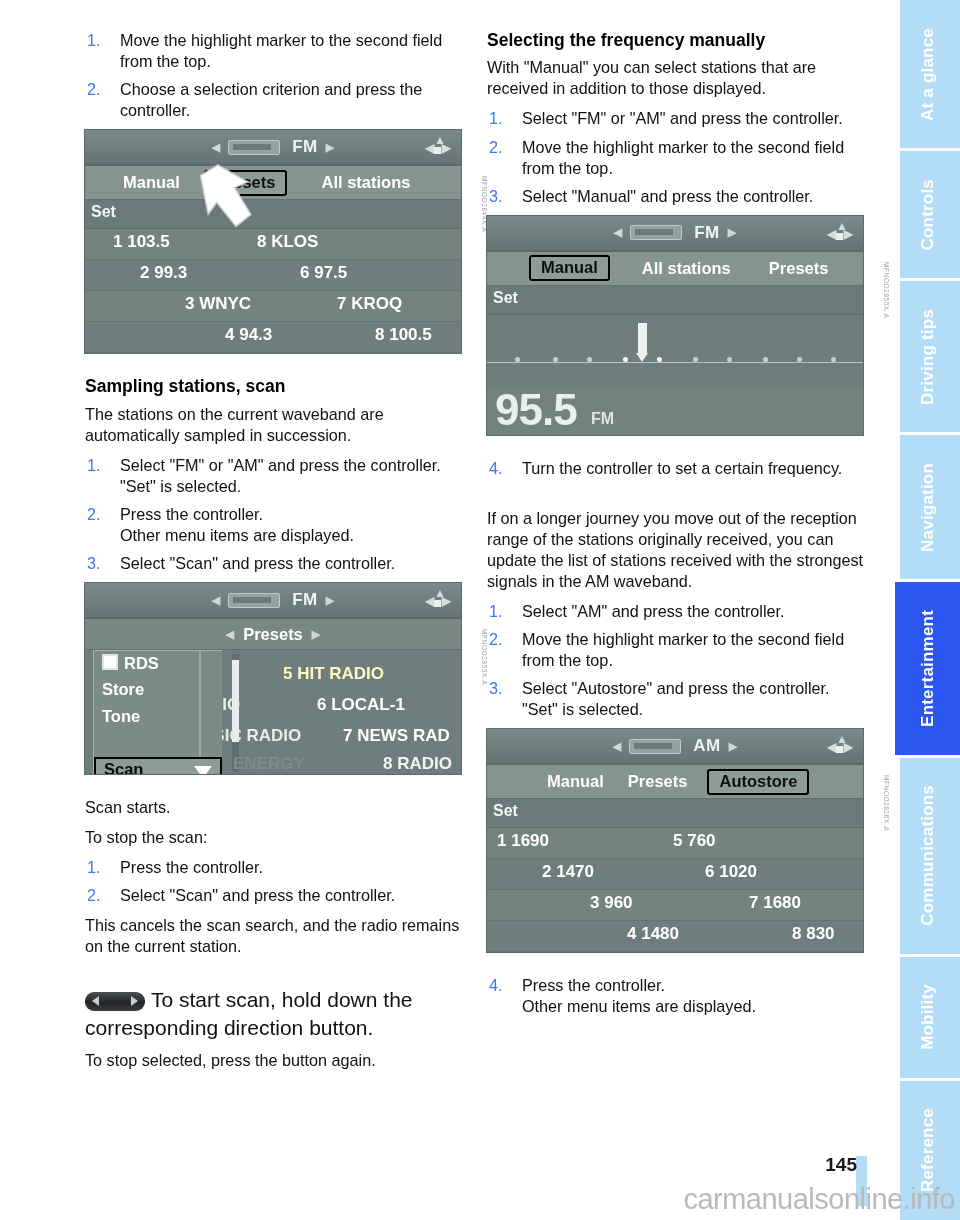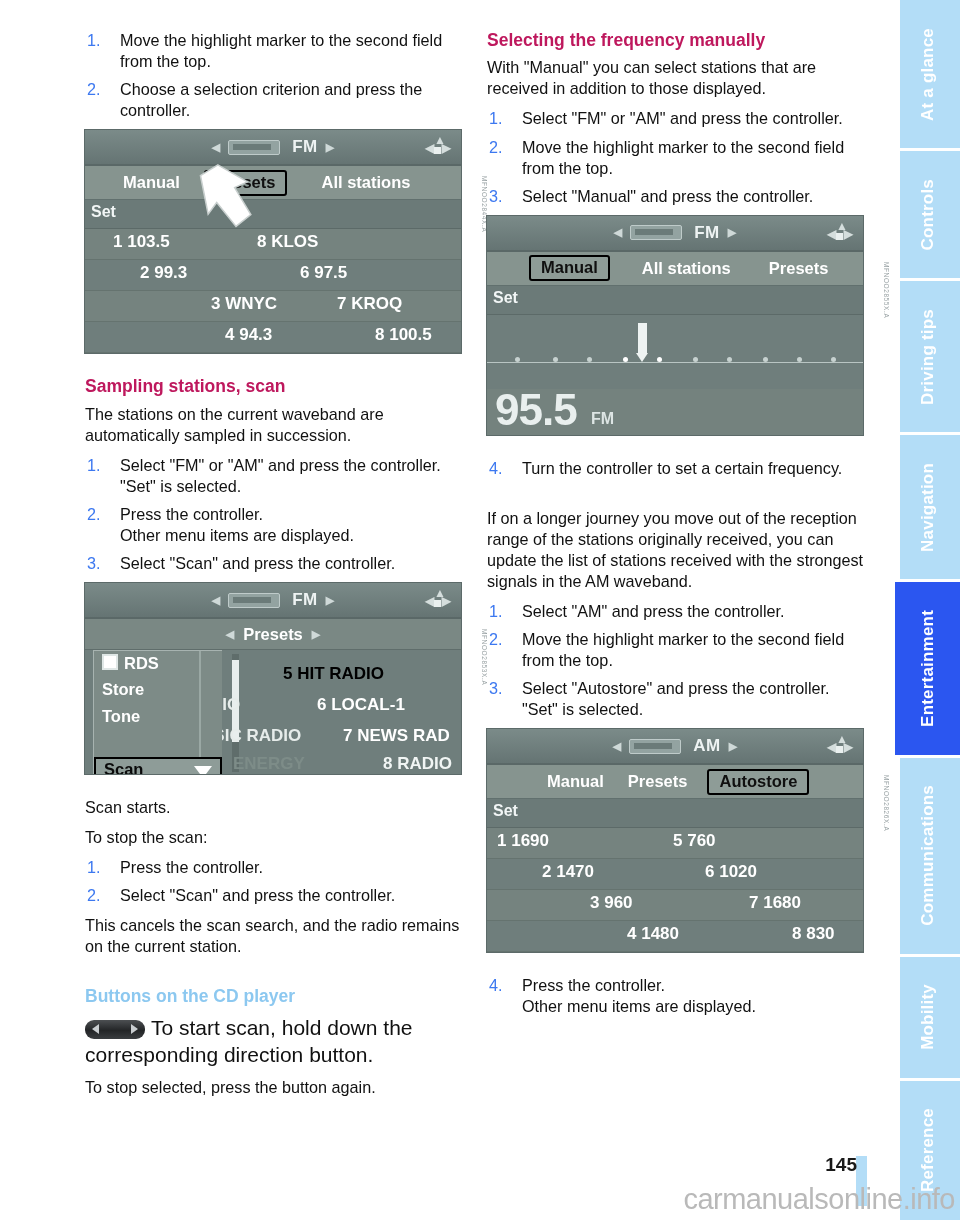--- a/index.html
+++ b/index.html
@@ -57,21 +57,21 @@
   
   .col {
     position: absolute;
     top: 30px;
     width: 382px;
   }
   .col-left  { left: 85px; }
   .col-right { left: 487px; }
 
   h2.heading {
-    color: #be185d;
+    color: #000000;
     font-size: 17.5px;
     font-weight: bold;
     margin: 0 0 6px 0;
     line-height: 1.22;
   }
   h2.heading.light { color: #8cc8f0; }
 
   p.para {
     font-size: 16.2px;
     line-height: 1.30;
@@ -424,21 +424,21 @@
             </div>
           <div class="scr-row">
             <span class="cell" style="left:28px;">1 103.5</span>
             <span class="cell" style="left:172px;">8 KLOS</span>
           </div>
           <div class="scr-row">
             <span class="cell" style="left:55px;">2 99.3</span>
             <span class="cell" style="left:215px;">6 97.5</span>
           </div>
           <div class="scr-row">
-            <span class="cell" style="left:100px;margin-left:26px;">3 WNYC</span>
+            <span class="cell" style="left:100px;">3 WNYC</span>
             <span class="cell" style="left:252px;">7 KROQ</span>
           </div>
           <div class="scr-row">
             <span class="cell" style="left:140px;">4 94.3</span>
             <span class="cell" style="left:290px;">8 100.5</span>
           </div>
         </div>
 
         <svg width="70" height="80" viewBox="0 0 70 80" style="position:absolute;left:106px;top:30px;">
           <polygon points="38,4 60,30 46,31 52,62 34,68 24,39 12,47 18,8" fill="#ffffff" stroke="#c8cfce" stroke-width="1.5" transform="rotate(-20 35 36)"></polygon>
@@ -486,21 +486,21 @@
         <div class="scr-sub">
           <span class="arr">◀</span>
           <span class="lbl">Presets</span>
           <span class="arr">▶</span>
         </div>
         <div class="scr-body" style="height:124px; position:relative;">
           <div class="presets-behind">
             <div class="scr-scrollbar" style="left:27px; top:4px; bottom:2px;">
                 <div class="thumb" style="height:82px;"></div>
               </div>
-            <div class="pr" style="left:78px; top:14px; color:#000000;text-align:right;">5 HIT RADIO</div>
+            <div class="pr" style="left:78px; top:14px; color:#fef9c3;text-align:right;">5 HIT RADIO</div>
             <div class="pr" style="left:-12px; top:45px; color:#e6ecea;">R  DIO</div>
             <div class="pr" style="left:112px; top:45px; color:#ffffff;">6 LOCAL-1</div>
             <div class="pr" style="left:-8px; top:76px; color:#e6ecea;">A  SIC RADIO</div>
             <div class="pr" style="left:138px; top:76px; color:#ffffff;">7 NEWS RAD</div>
             <div class="pr" style="left:28px; top:104px; color:#7d8c88;">ENERGY</div>
             <div class="pr" style="left:178px; top:104px; color:#f1f5f4;">8 RADIO</div>
           </div>
           <div class="popup">
             <div class="curve"></div>
             <div class="pi">
@@ -531,21 +531,20 @@
       <li>
         <span class="num">2.</span>
         <span>Select "Scan" and press the controller.</span>
       </li>
     </ol>
 
     <p class="para">This cancels the scan search, and the radio remains on the current station.</p>
 
     <div class="spacer-md"></div>
 
-    <h2 class="heading light">Buttons on the CD player</h2>
 
     <p class="inline-para">
       <span class="rocker">
         <span class="tri l"></span>
         <span class="tri r"></span>
       </span><span>To start scan, hold down the corresponding direction button.</span>
     </p>
 
     <p class="para">To stop selected, press the button again.</p>
   </div>

